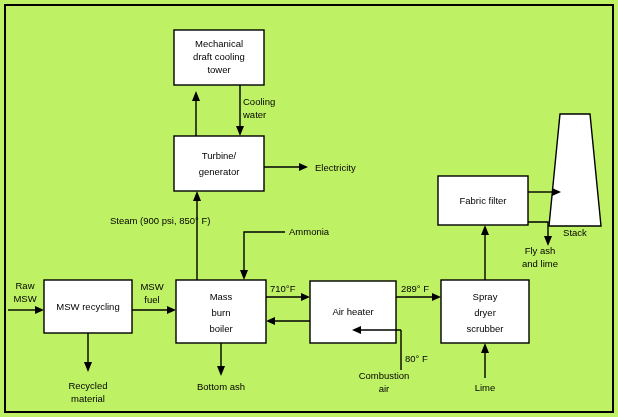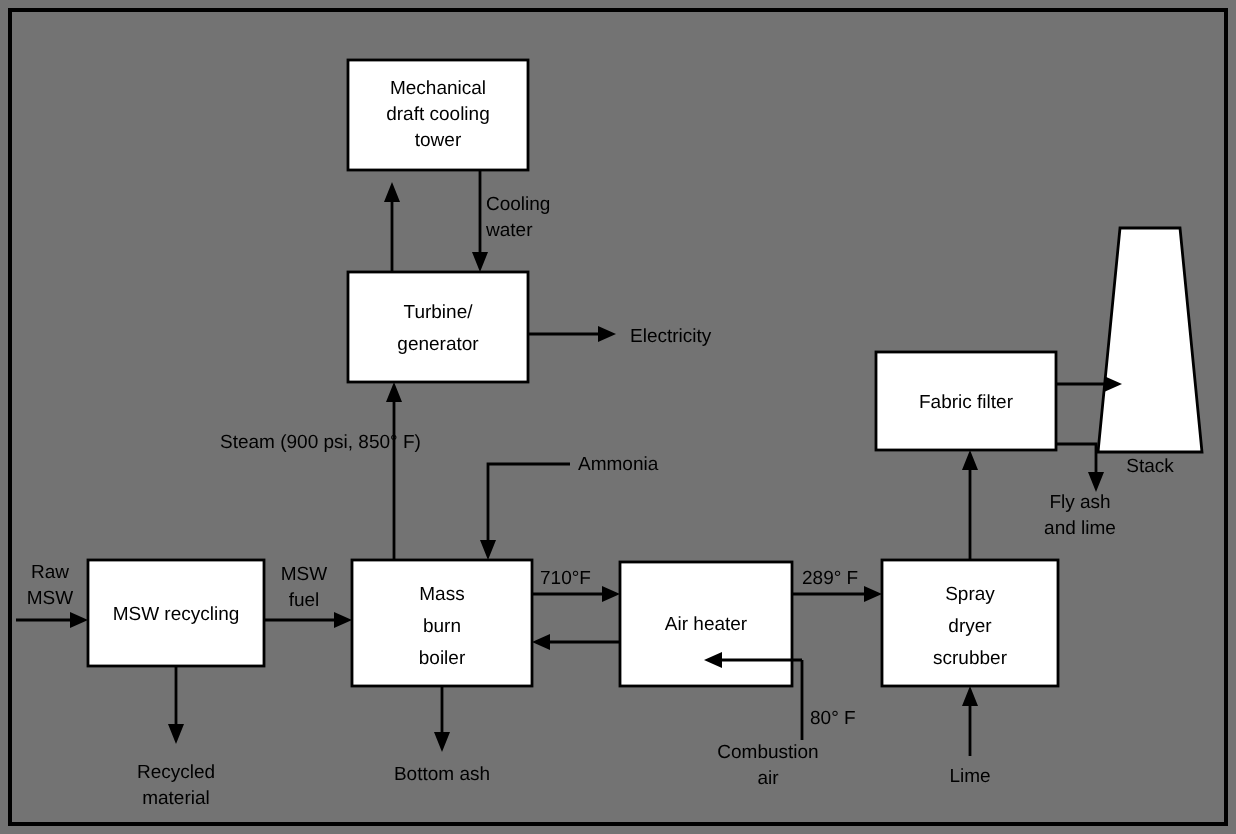--- a/index.html
+++ b/index.html
@@ -8,21 +8,21 @@
     padding: 0;
     background: #ffffff;
   }
   body {
     font-family: "Liberation Sans", sans-serif;
   }
   #diagram-root {
     position: relative;
     width: 618px;
     height: 417px;
-    background: #737373;
+    background: #bef264;
     overflow: hidden;
   }
   svg#flow-svg {
     position: absolute;
     left: 0;
     top: 0;
     width: 618px;
     height: 417px;
     display: block;
   }

